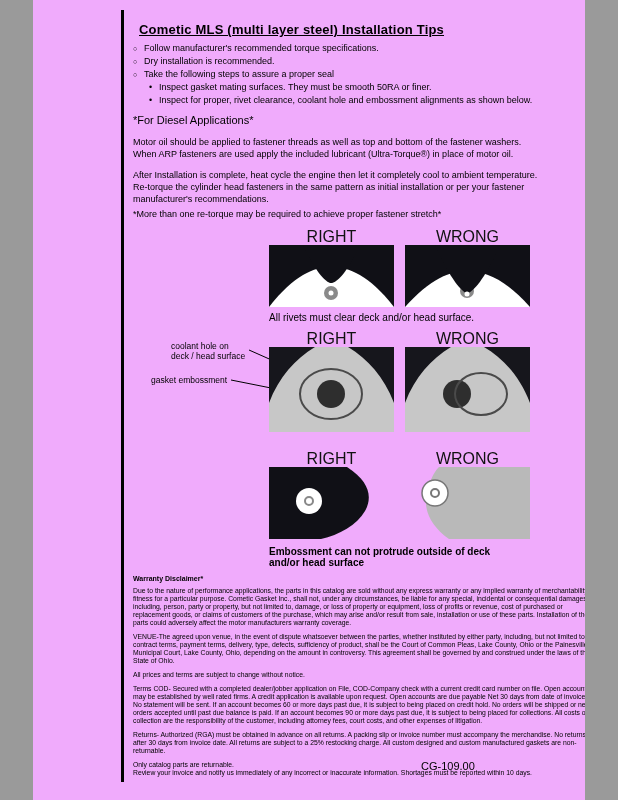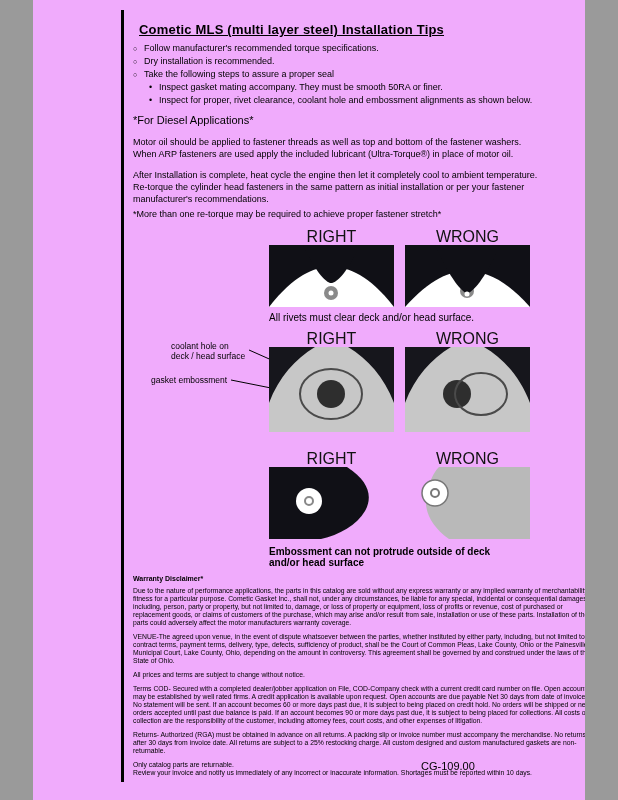--- a/index.html
+++ b/index.html
@@ -60,21 +60,21 @@
     <li class="lvl1">
       <span class="b1">○</span>
       <span>Dry installation is recommended.</span>
     </li>
     <li class="lvl1">
       <span class="b1">○</span>
       <span>Take the following steps to assure a proper seal</span>
     </li>
     <li class="lvl2">
       <span class="b2">•</span>
-      <span>Inspect gasket mating accompany.  They must be smooth 50RA or finer.</span>
+      <span>Inspect gasket mating surfaces.  They must be smooth 50RA or finer.</span>
     </li>
     <li class="lvl2">
       <span class="b2">•</span>
       <span>Inspect for proper, rivet clearance, coolant hole and embossment alignments as shown below.</span>
     </li>
   </ul>
 
   <h2 class="diesel-heading">*For Diesel Applications*</h2>
   <p class="para p2">After Installation is complete, heat cycle the engine then let it completely cool to ambient temperature. Re-torque the cylinder head fasteners in the same pattern as initial installation or per your fastener manufacturer's recommendations.</p>
   <p class="para p1">Motor oil should be applied to fastener threads as well as top and bottom of the fastener washers. When ARP fasteners are used apply the included lubricant (Ultra-Torque®) in place of motor oil.</p>

